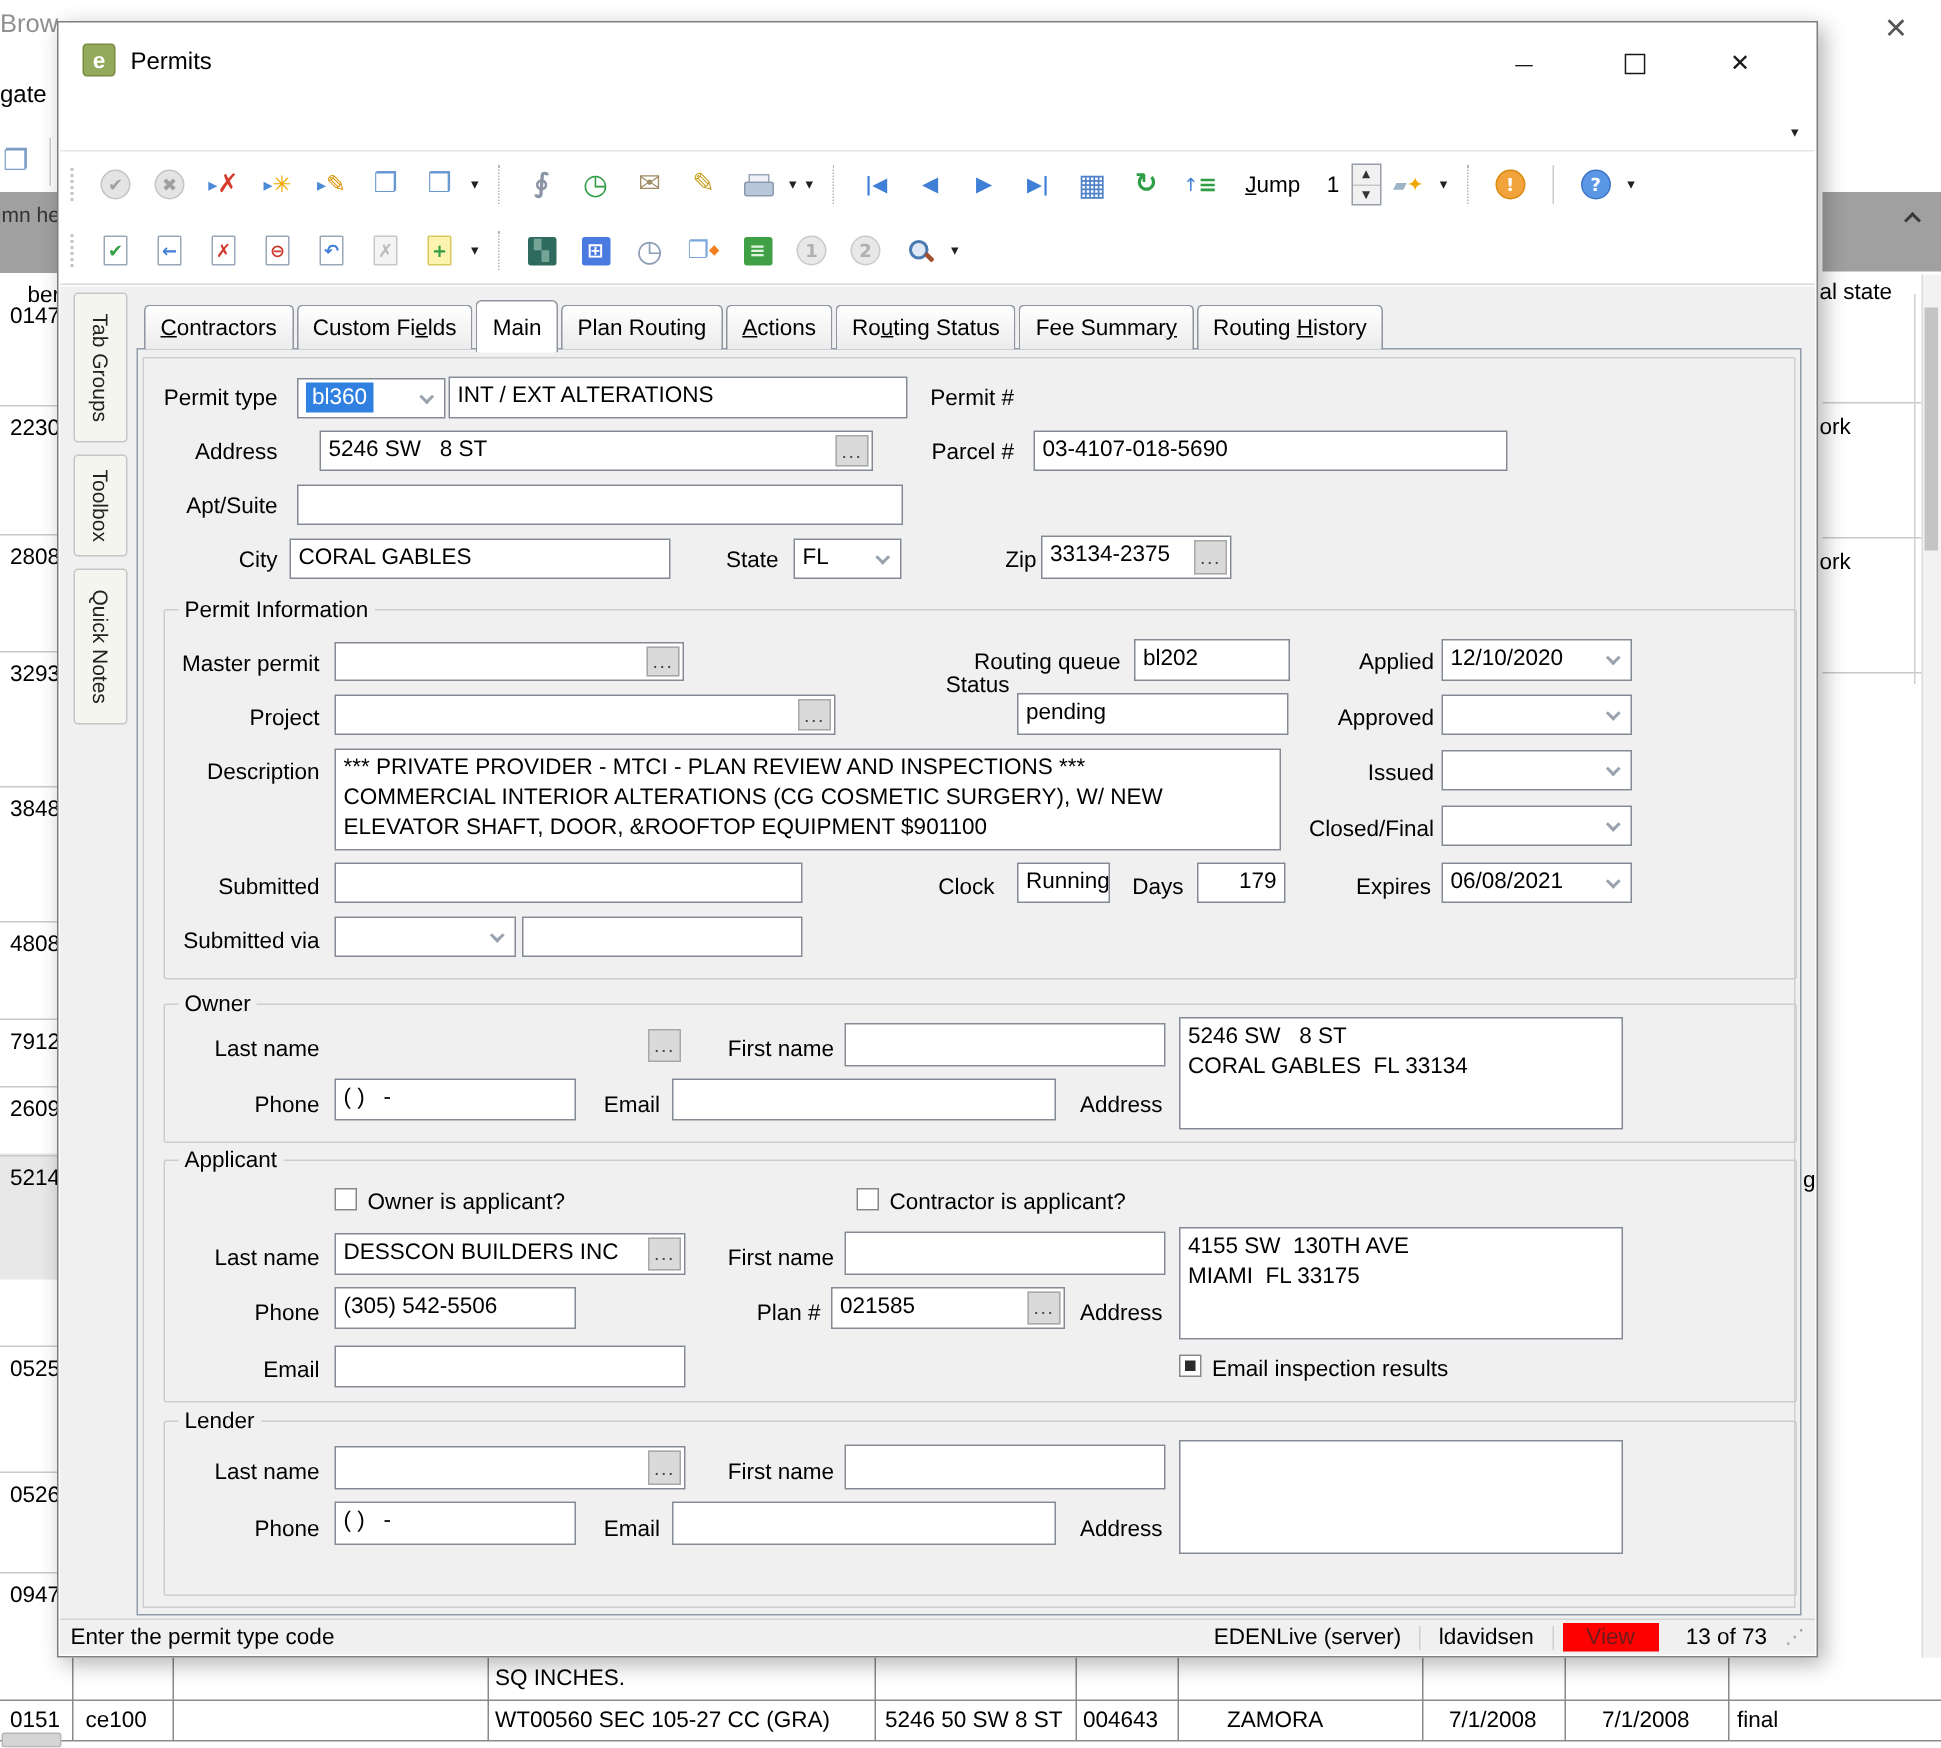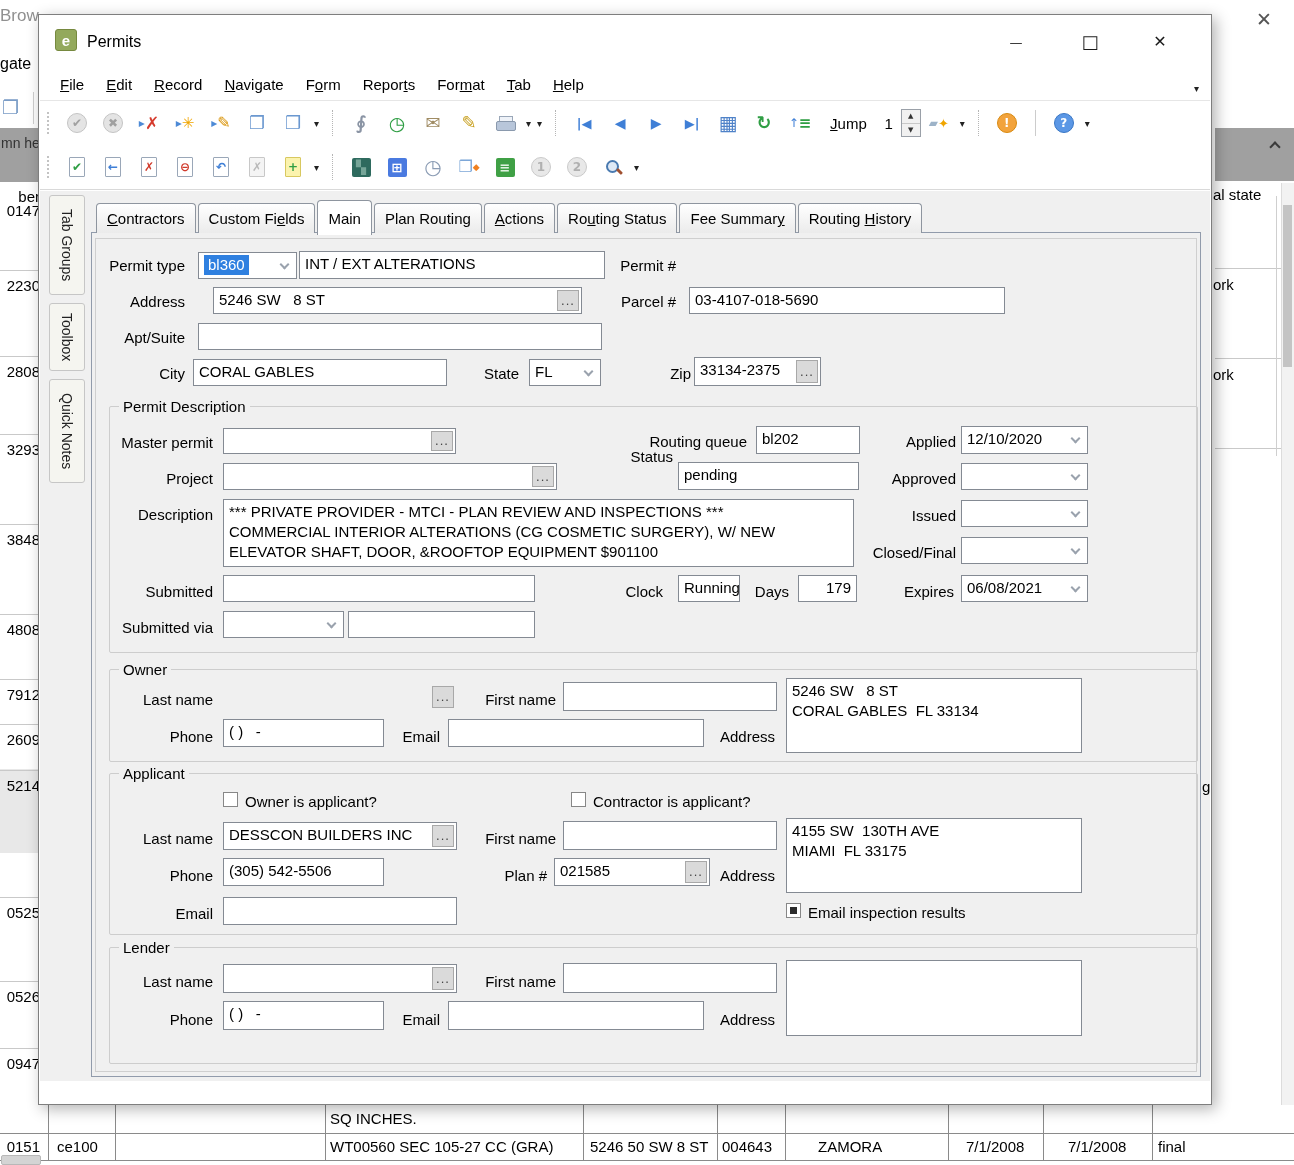--- a/index.html
+++ b/index.html
@@ -198,31 +198,20 @@
   <div class="dlg">
 
     <div style="position:absolute;left:0;top:0;right:0;height:52px">
       <span class="logo">e</span>
       <span class="title">Permits</span>
       <span class="winbtn" id="btn-min" style="left:959px"></span>
       <span class="winbtn" id="btn-max" style="left:1033px"></span>
       <span class="winbtn" id="btn-close" style="left:1103px"></span>
     </div>
 
-    <div class="menubar" id="menubar">
-        <span class="mi"><u>F</u>ile</span>
-        <span class="mi"><u>E</u>dit</span>
-        <span class="mi"><u>R</u>ecord</span>
-        <span class="mi"><u>N</u>avigate</span>
-        <span class="mi">F<u>o</u>rm</span>
-        <span class="mi">Repor<u>t</u>s</span>
-        <span class="mi">For<u>m</u>at</span>
-        <span class="mi"><u>T</u>ab</span>
-        <span class="mi"><u>H</u>elp</span>
-      </div>
     <span class="menucaret"></span>
 
     <div class="tbrow" id="tb1">
         <span class="tbhandle"></span>
         <span class="tbi">
           <span class="cir" style="background: rgb(228, 228, 228); border-color: rgb(196, 196, 196); color: rgb(160, 160, 160);">✔</span>
         </span>
         <span class="tbi">
           <span class="cir" style="background: rgb(228, 228, 228); border-color: rgb(196, 196, 196); color: rgb(160, 160, 160);">✖</span>
         </span>
@@ -415,21 +404,21 @@
 
     <span class="lbl r" style="left:58px;top:350px;width:88px">City</span>
     <div class="fld" style="left:154px;top:344px;width:254px;height:27px">CORAL GABLES</div>
     <span class="lbl r" style="left:432px;top:350px;width:48px">State</span>
     <div class="fld" style="left:490px;top:344px;width:72px;height:27px"><span>FL</span><span class="chev"></span></div>
     <span class="lbl r" style="left:602px;top:350px;width:50px">Zip</span>
     <div class="fld" style="left:655px;top:342px;width:127px;height:29px">33134-2375</div>
     <span class="dots" style="left:757px;top:345px;height:23px"></span>
 
     <div class="grp" style="left:70px;top:391px;width:1089px;height:247px">
-      <span class="legend">Permit Description</span>
+      <span class="legend">Permit Information</span>
     </div>
     <span class="lbl r" style="left:72px;top:419px;width:102px">Master permit</span>
     <div class="fld" style="left:184px;top:413px;width:233px;height:26px"></div>
     <span class="dots" style="left:392px;top:416px;height:20px"></span>
     <span class="lbl r" style="left:598px;top:418px;width:110px">Routing queue</span>
     <div class="fld" style="left:717px;top:411px;width:104px;height:28px">bl202</div>
     <span class="lbl r" style="left:852px;top:418px;width:65px">Applied</span>
     <div class="fld" style="left:922px;top:411px;width:127px;height:28px"><span>12/10/2020</span><span class="chev"></span></div>
 
     <span class="lbl r" style="left:72px;top:455px;width:102px">Project</span>
@@ -510,14 +499,24 @@
     <span class="dots" style="left:393px;top:952px;height:23px"></span>
     <span class="lbl r" style="left:442px;top:958px;width:75px">First name</span>
     <div class="fld" style="left:524px;top:948px;width:214px;height:30px"></div>
     <div class="fld multi" style="left:747px;top:945px;width:296px;height:76px"></div>
     <span class="lbl r" style="left:112px;top:996px;width:62px">Phone</span>
     <div class="fld" style="left:184px;top:986px;width:161px;height:29px">( )   -</div>
     <span class="lbl r" style="left:357px;top:996px;width:44px">Email</span>
     <div class="fld" style="left:409px;top:986px;width:256px;height:29px"></div>
     <span class="lbl r" style="left:674px;top:996px;width:62px">Address</span>
 
+    <div class="statusbar">
+      <span class="sbmsg">Enter the permit type code</span>
+      <span class="sbitem">EDENLive (server)</span>
+      <span class="sbsep"></span>
+      <span class="sbitem">ldavidsen</span>
+      <span class="sbsep"></span>
+      <span class="sbview">View</span>
+      <span class="sbpos">13 of 73</span>
+      <span class="grip"></span>
+    </div>
   </div>
 </div>
 
 </body></html>

